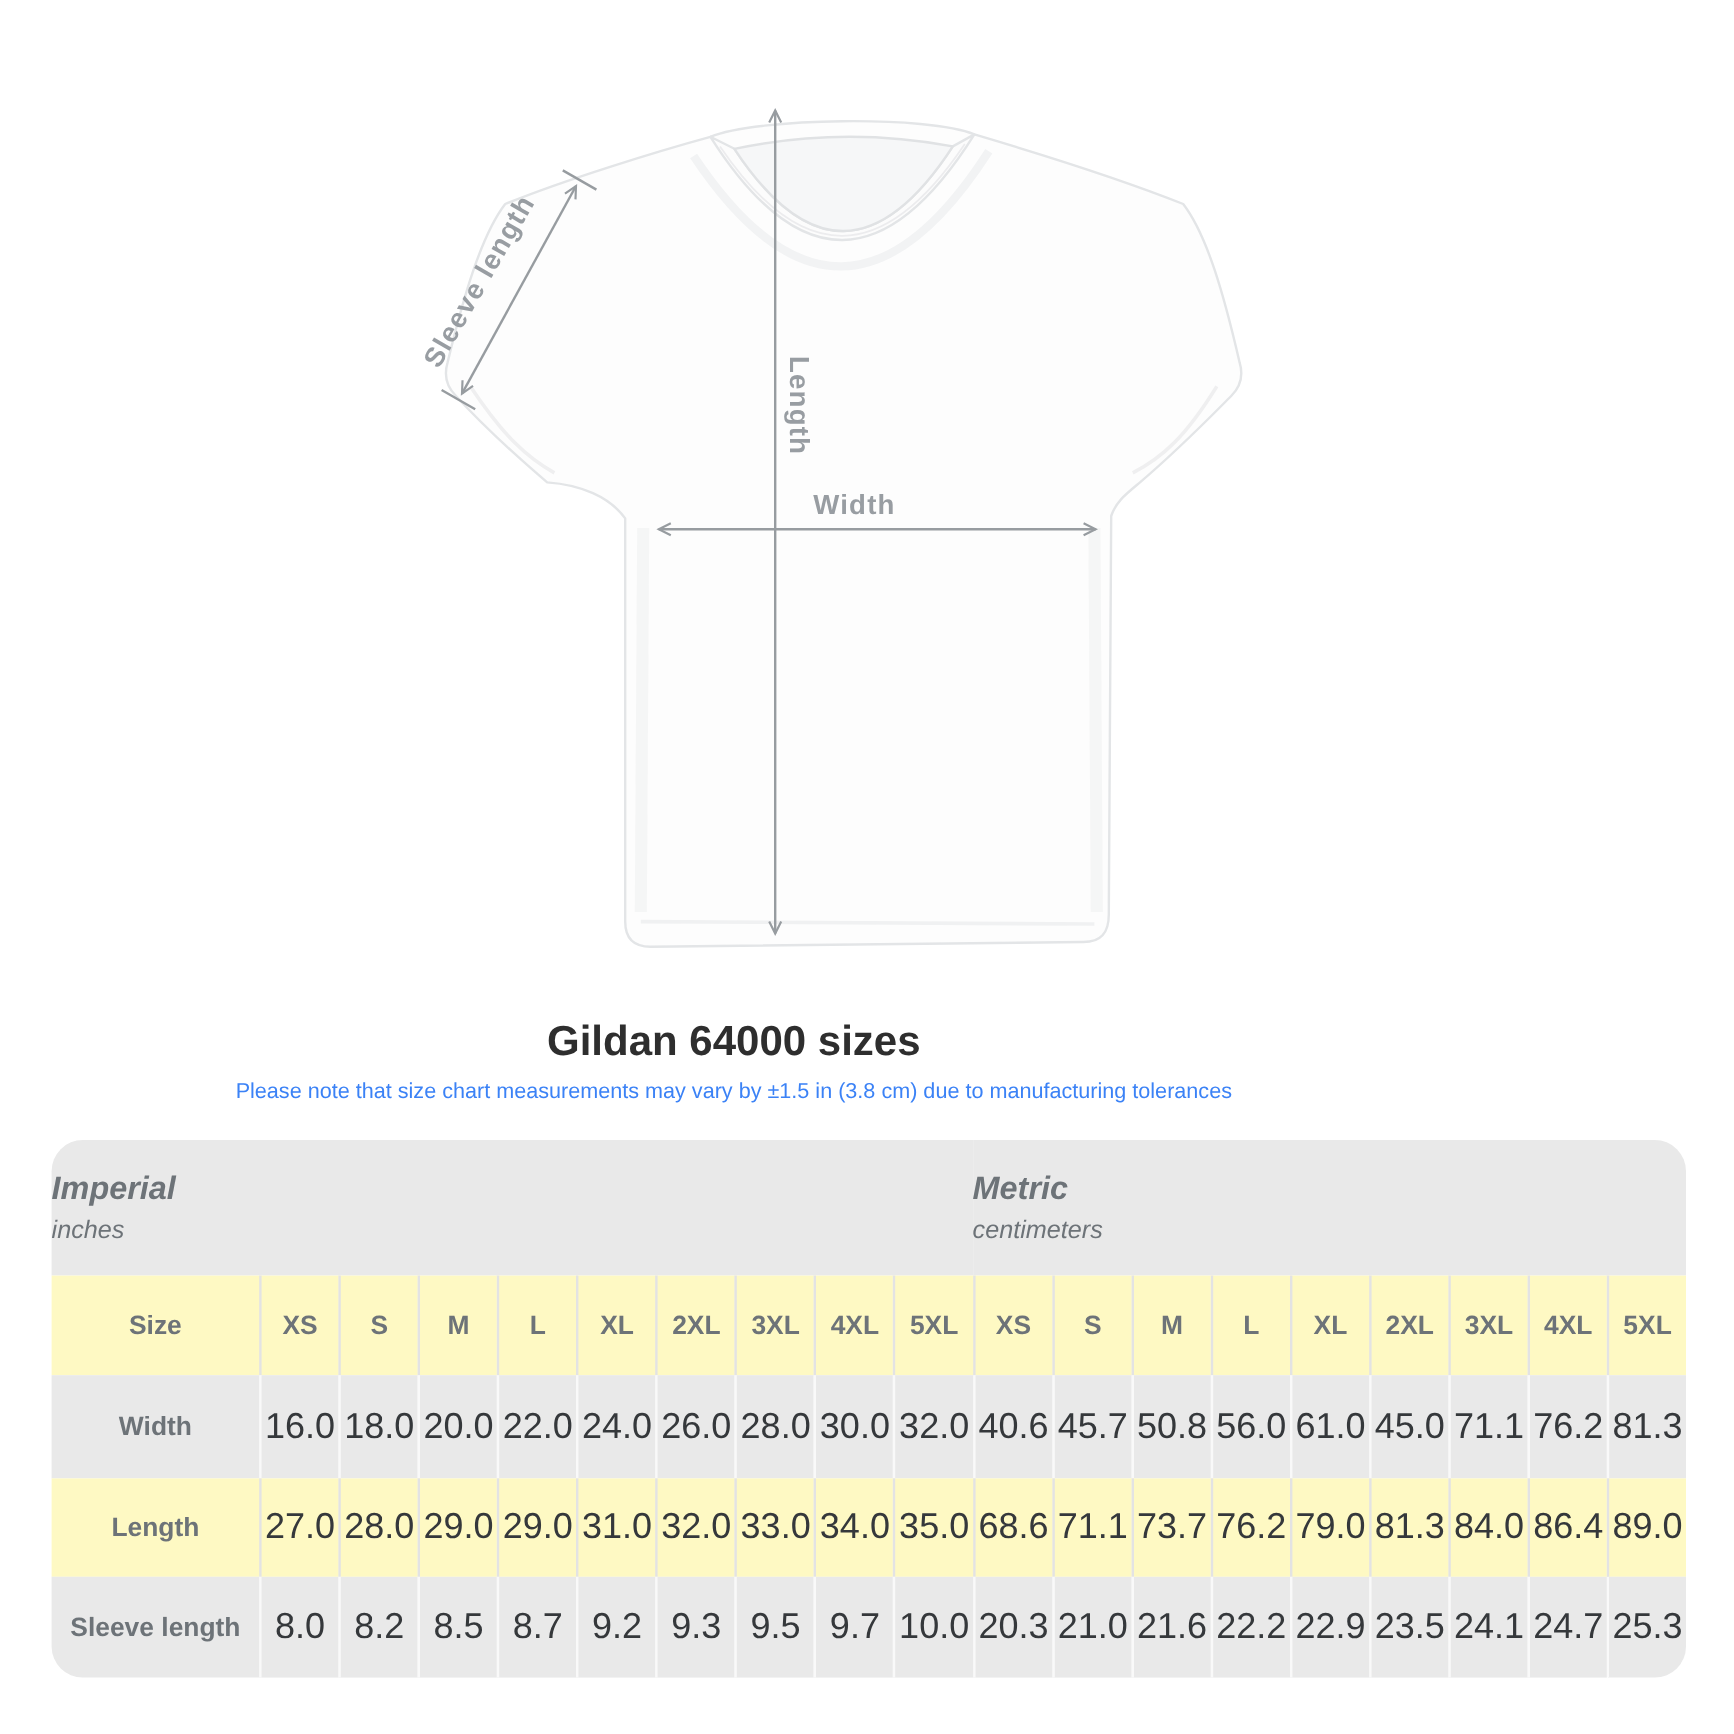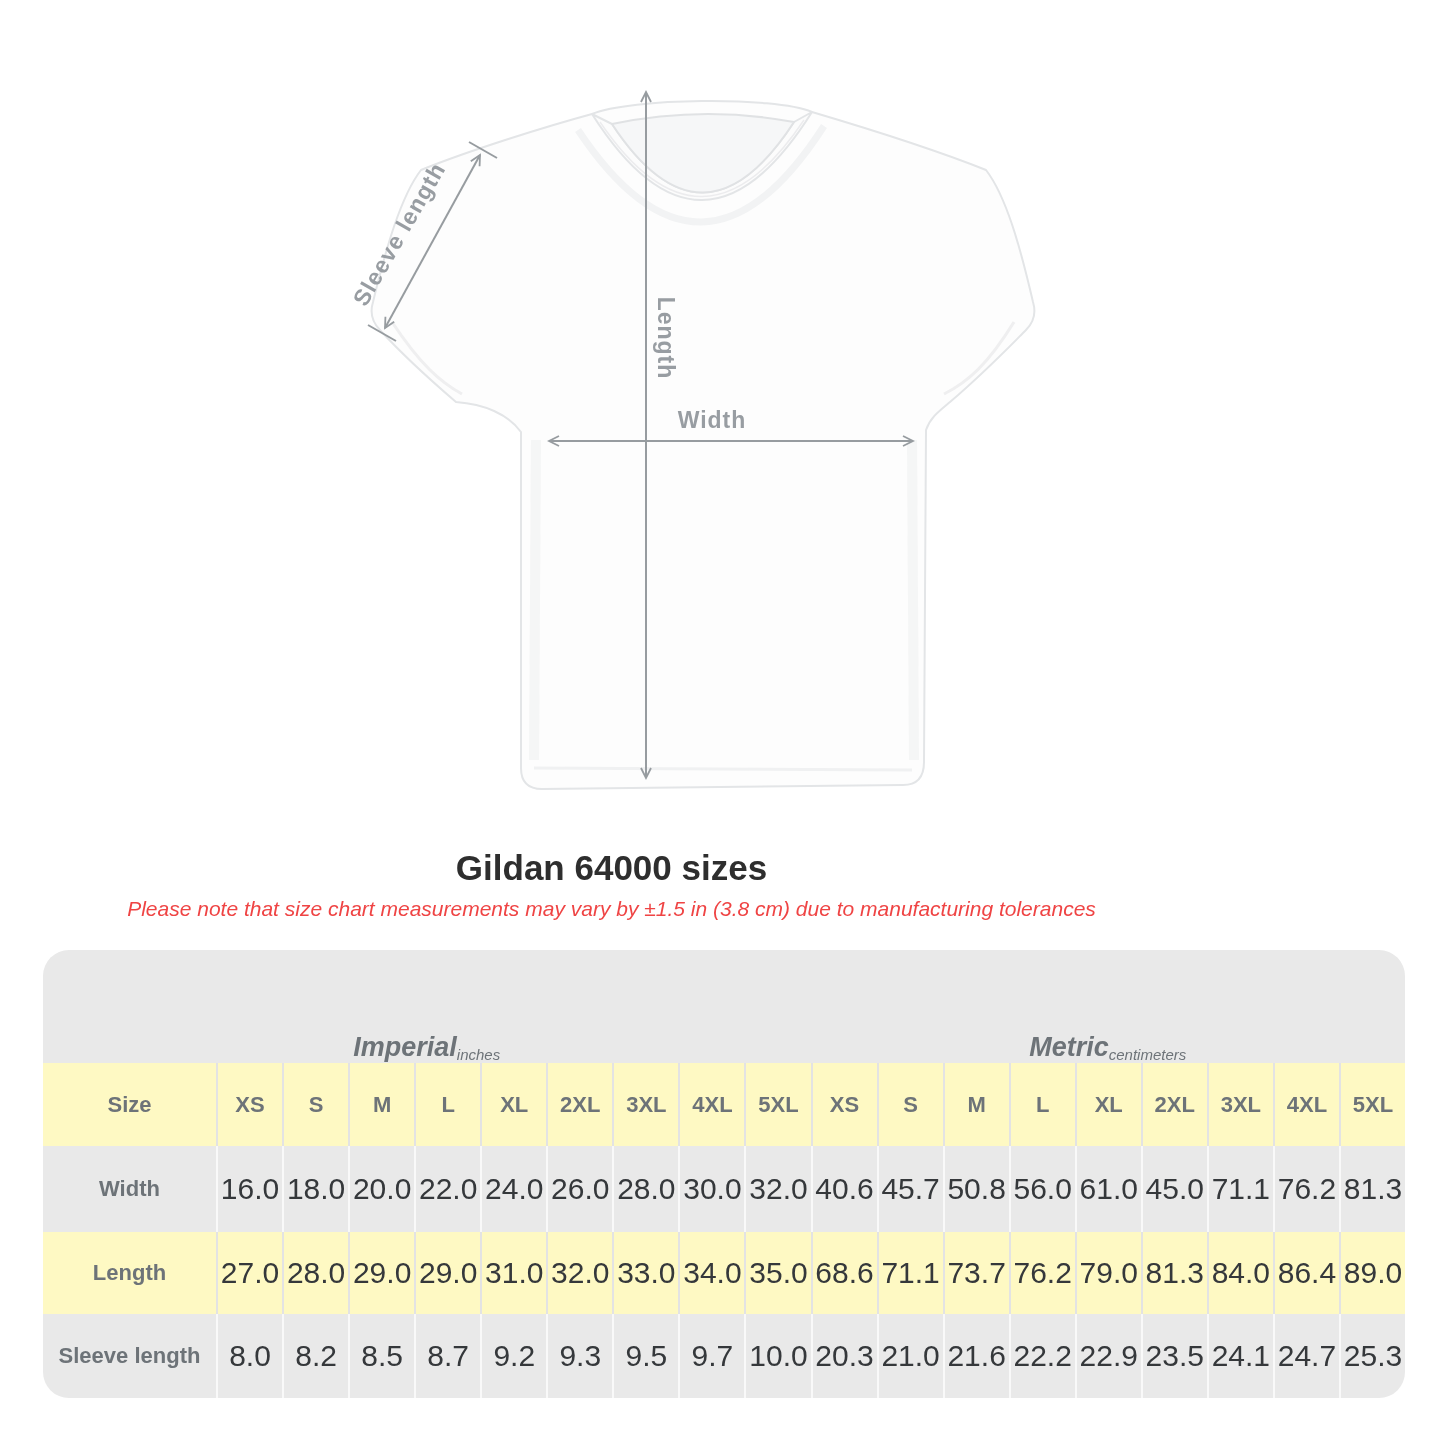--- a/index.html
+++ b/index.html
@@ -10,36 +10,36 @@
   
   .diagram{position:absolute;left:0;top:0;width:1445px;height:845px;}
   .diagram svg{display:block;}
   .dim-label{
     font-family:"Liberation Sans", sans-serif;
     font-weight:bold;font-size:23px;letter-spacing:1px;fill:#989da2;
   }
   
   .title-block{position:absolute;left:0;top:846px;width:1223px;text-align:center;}
   .title-block h1{margin:0;font-size:35px;font-weight:bold;color:#2e2e2e;line-height:44px;}
-  .title-block p{margin:6px 0 0 0;font-size:21px;font-style:italic;color:#ef4444;line-height:26px;}
+  .title-block p{margin:6px 0 0 0;font-size:18px;color:#3b82f6;line-height:26px;}
   
   .size-table{
     position:absolute;left:43px;top:950px;width:1362px;
     display:grid;
     grid-template-columns:173px repeat(18, 1fr);
     grid-template-rows:113px 83px 86px 82px 84px;
   }
   .cell{display:flex;align-items:center;justify-content:center;box-sizing:border-box;}
   .unit-head{
-    background:#e9e9e9;display:flex;flex-direction:row;align-items:flex-end;justify-content:center;
+    background:#e9e9e9;display:flex;flex-direction:column;align-items:flex-start;justify-content:center;
   }
   .unit-head.left{grid-column:1 / span 10;border-top-left-radius:26px;}
   .unit-head.right{grid-column:11 / span 9;border-top-right-radius:26px;}
   .unit-name{font-size:27px;font-weight:bold;font-style:italic;color:#6d7378;}
-  .unit-sub{font-size:15px;font-style:italic;color:#6d7378;margin-top:8px;}
+  .unit-sub{font-size:21px;font-style:italic;color:#6d7378;margin-top:8px;}
   .row-white{background:#fef9c3;}
   .row-gray{background:#e9e9e9;}
   .row-white.sep{border-left:2px solid #e3e3e3;text-align:right;}
   .row-gray.sep{border-left:2px solid #f9f9f9;}
   .size-cell{font-size:22px;font-weight:bold;color:#6d7378;}
   .row-label{font-size:22px;font-weight:bold;color:#6d7378;}
   .num-cell{font-size:30px;color:#35383b;}
   .corner-bl{border-bottom-left-radius:26px;}
   .corner-br{border-bottom-right-radius:26px;}
 </style>

